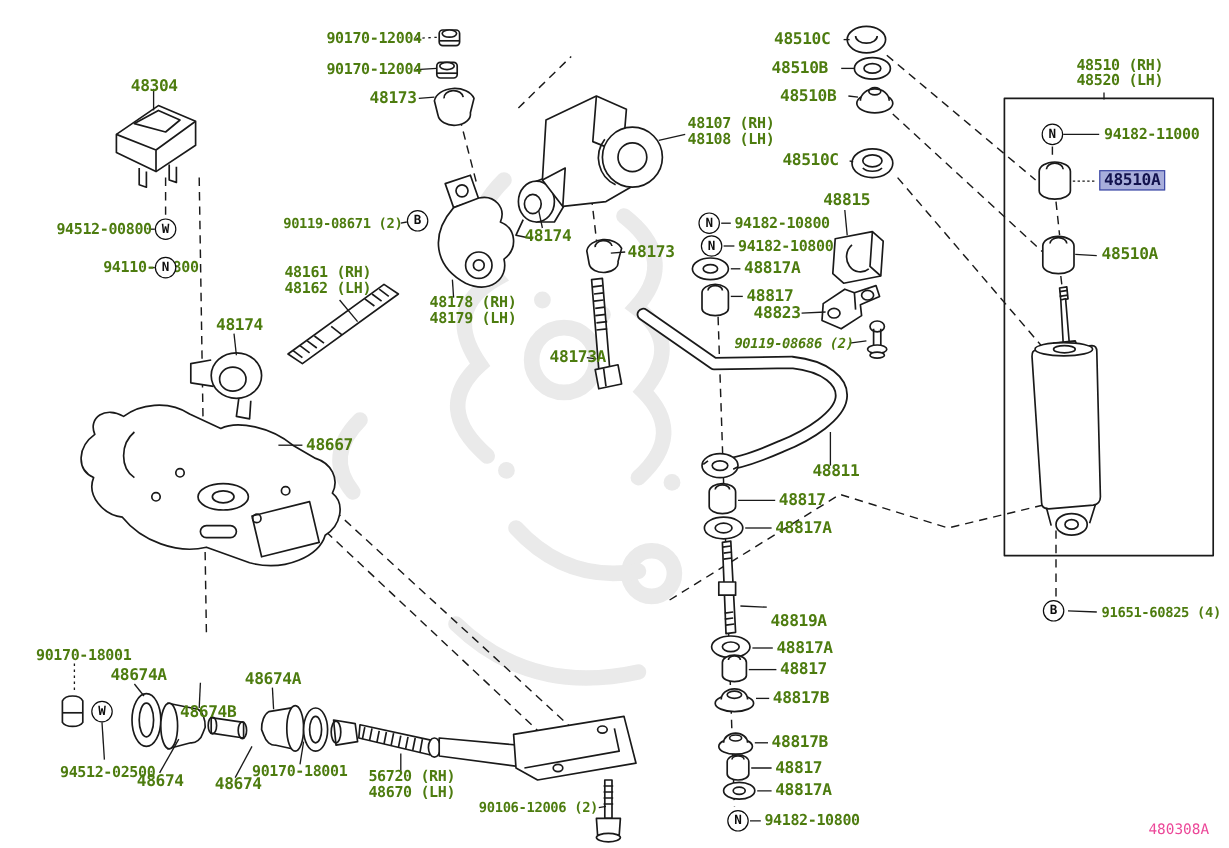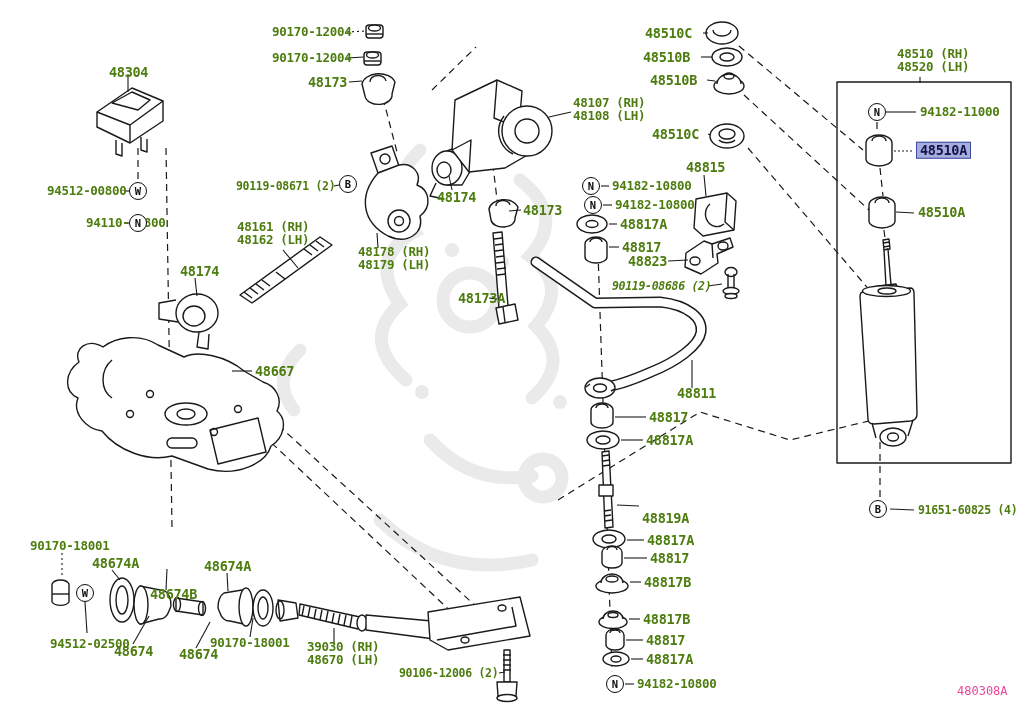--- a/index.html
+++ b/index.html
@@ -429,21 +429,21 @@
       <div class="lbl lbl-md one" style="left: 637px; top: 684px;">94182-10800</div>
       <div class="lbl lbl-md one" style="left: 30px; top: 546px;">90170-18001</div>
       <div class="lbl lbl-lg one" style="left: 92px; top: 563px;">48674A</div>
       <div class="lbl lbl-lg one" style="left: 150px; top: 562px; margin-top: 32px;">48674B</div>
       <div class="lbl lbl-lg one" style="left: 204px; top: 566px;">48674A</div>
       <div class="lbl lbl-md one" style="left: 50px; top: 644px;">94512-02500</div>
       <div class="lbl lbl-lg one" style="left: 114px; top: 651px;">48674</div>
       <div class="lbl lbl-lg one" style="left: 179px; top: 654px;">48674</div>
       <div class="lbl lbl-md one" style="left: 210px; top: 643px;">90170-18001</div>
       <div class="lbl lbl-md" style="left: 307px; top: 641px;">
-        <div>39030 (RH)</div>
+        <div>56720 (RH)</div>
         <div>48670 (LH)</div>
       </div>
       <div class="lbl lbl-sm one" style="left: 399px; top: 673px;">90106-12006 (2)</div>
       <div class="lbl lbl-md plain one" style="left: 957px; top: 691px;">480308A</div>
       <div class="badge" style="left: 138px; top: 191px;">W</div>
       <div class="badge" style="left: 138px; top: 223px;">N</div>
       <div class="badge" style="left: 348px; top: 184px;">B</div>
       <div class="badge" style="left: 591px; top: 186px;">N</div>
       <div class="badge" style="left: 593px; top: 205px;">N</div>
       <div class="badge" style="left: 877px; top: 112px;">N</div>

